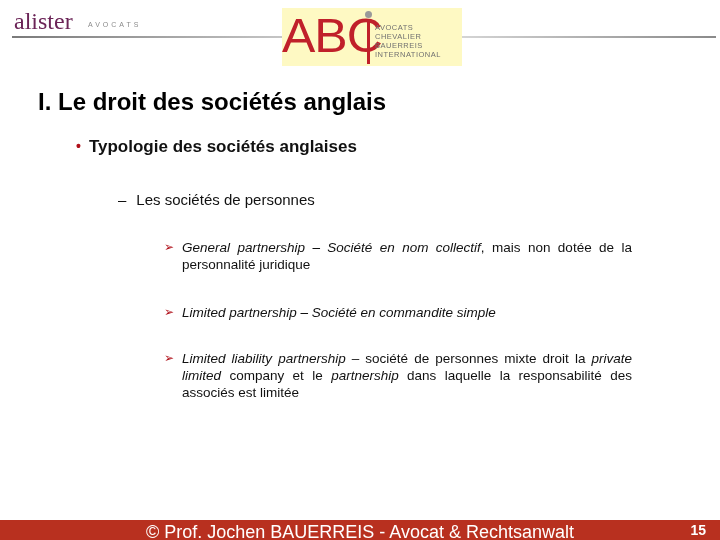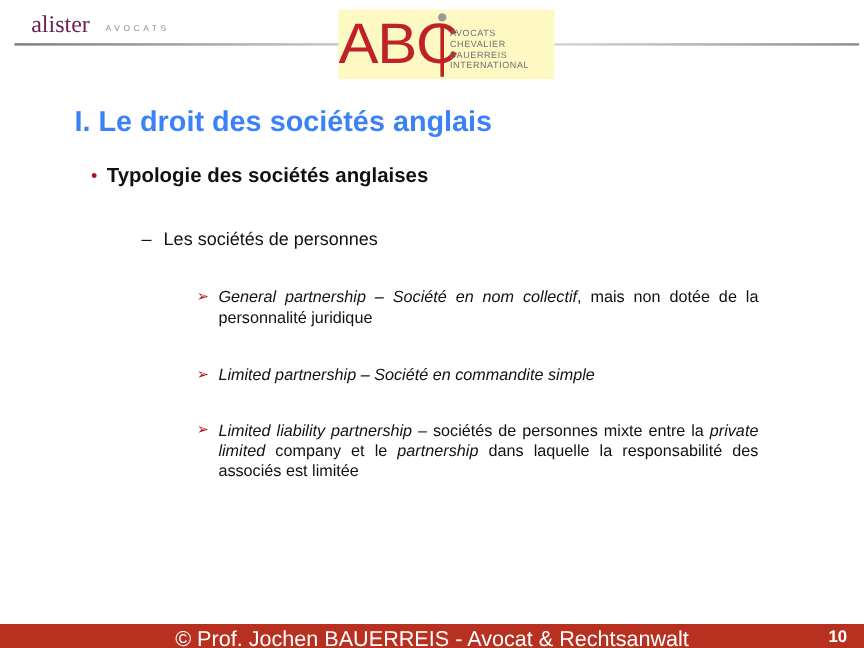--- a/index.html
+++ b/index.html
@@ -1,26 +1,26 @@
 <!DOCTYPE html>
 <html><head>
   <meta charset="utf-8">
   <style>
     html, body { margin:0; padding:0; }
     body { width:720px; height:540px; position:relative; background:#ffffff; overflow:hidden; font-family:"Liberation Sans", sans-serif; }
     .header-line { position:absolute; top:36px; left:12px; width:704px; height:2px;
       background:linear-gradient(to right,#7a7a7a 0%,#c8c8c8 40%,#e6e6e6 55%,#c8c8c8 70%,#8a8a8a 100%); }
-    .alister { position:absolute; left:26px; top:6px; font-family:"Liberation Serif", serif; font-size:20px; color:#6b2457; letter-spacing:0px; line-height:30px; }
+    .alister { position:absolute; left:14px; top:6px; font-family:"Liberation Serif", serif; font-size:24px; color:#6b2457; letter-spacing:0px; line-height:30px; }
     .alister-sub { position:absolute; left:88px; top:21px; font-size:7px; letter-spacing:3px; color:#8a8a8a; }
     .abci-wrap { position:absolute; left:282px; top:8px; width:180px; height:58px; background:#fef9c3; }
     .abci-letters { position:absolute; left:0; top:2px; font-family:"Liberation Sans", sans-serif; font-weight:normal; font-size:50px; line-height:52px; color:#c0202a; letter-spacing:-1px; transform:scaleY(0.95); }
     .abci-bar { position:absolute; left:85px; top:12px; width:3px; height:44px; background:#c0202a; }
     .abci-dot { position:absolute; left:83px; top:3px; width:7px; height:7px; border-radius:50%; background:#9a9a9a; }
     .abci-text { position:absolute; left:93px; top:15px; font-size:7.5px; line-height:9px; color:#707070; letter-spacing:0.5px; }
-    .title { position:absolute; left:38px; top:88px; font-size:24px; font-weight:bold; color:#3b82f6;margin-left:24px; }
+    .title { position:absolute; left:38px; top:88px; font-size:24px; font-weight:bold; color:#000000; }
     .lvl1 { position:absolute; left:76px; top:137px; font-size:17px; font-weight:bold; color:#111; }
     .lvl1 .bullet { color:#b0101a; font-size:14px; margin-right:8px; position:relative; top:-1px; }
     .lvl2 { position:absolute; left:118px; top:191px; font-size:15px; color:#111; }
     .lvl2 .dash { margin-right:10px; }
     .item { position:absolute; left:164px; width:468px; font-size:13.5px; line-height:17px; color:#111; }
     .item .arrow { position:absolute; left:0; top:0; color:#b0101a; font-size:12px; }
     .item .txt { margin-left:18px; text-align:justify; }
     .item i { font-style:italic; }
     .footer { position:absolute; left:0; top:520px; width:720px; height:20px; background:#b8301f; color:#fff; }
     .footer-text { position:absolute; left:0; width:720px; text-align:center; top:2px; font-size:18px; color:#fff; }
@@ -61,19 +61,19 @@
   <div class="txt"><i>General partnership – Société en nom collectif</i><span>, mais non dotée de la personnalité juridique</span></div>
 </div>
 
 <div class="item" style="top:304px;">
   <span class="arrow">➢</span>
   <div class="txt"><i>Limited partnership –  Société en commandite simple</i></div>
 </div>
 
 <div class="item" style="top:350px;">
   <span class="arrow">➢</span>
-  <div class="txt"><i>Limited liability partnership</i><span> – sociétés de personnes mixte entre la </span><i>private limited</i><span> company et le </span><i>partnership</i><span> dans laquelle la responsabilité des associés est limitée</span></div>
+  <div class="txt"><i>Limited liability partnership</i><span> – société de personnes mixte droit la </span><i>private limited</i><span> company et le </span><i>partnership</i><span> dans laquelle la responsabilité des associés est limitée</span></div>
 </div>
 
 <div class="footer">
   <div class="footer-text">© Prof. Jochen BAUERREIS  -  Avocat &amp; Rechtsanwalt</div>
-  <div class="page-num">10</div>
+  <div class="page-num">15</div>
 </div>
 
 </body></html>

